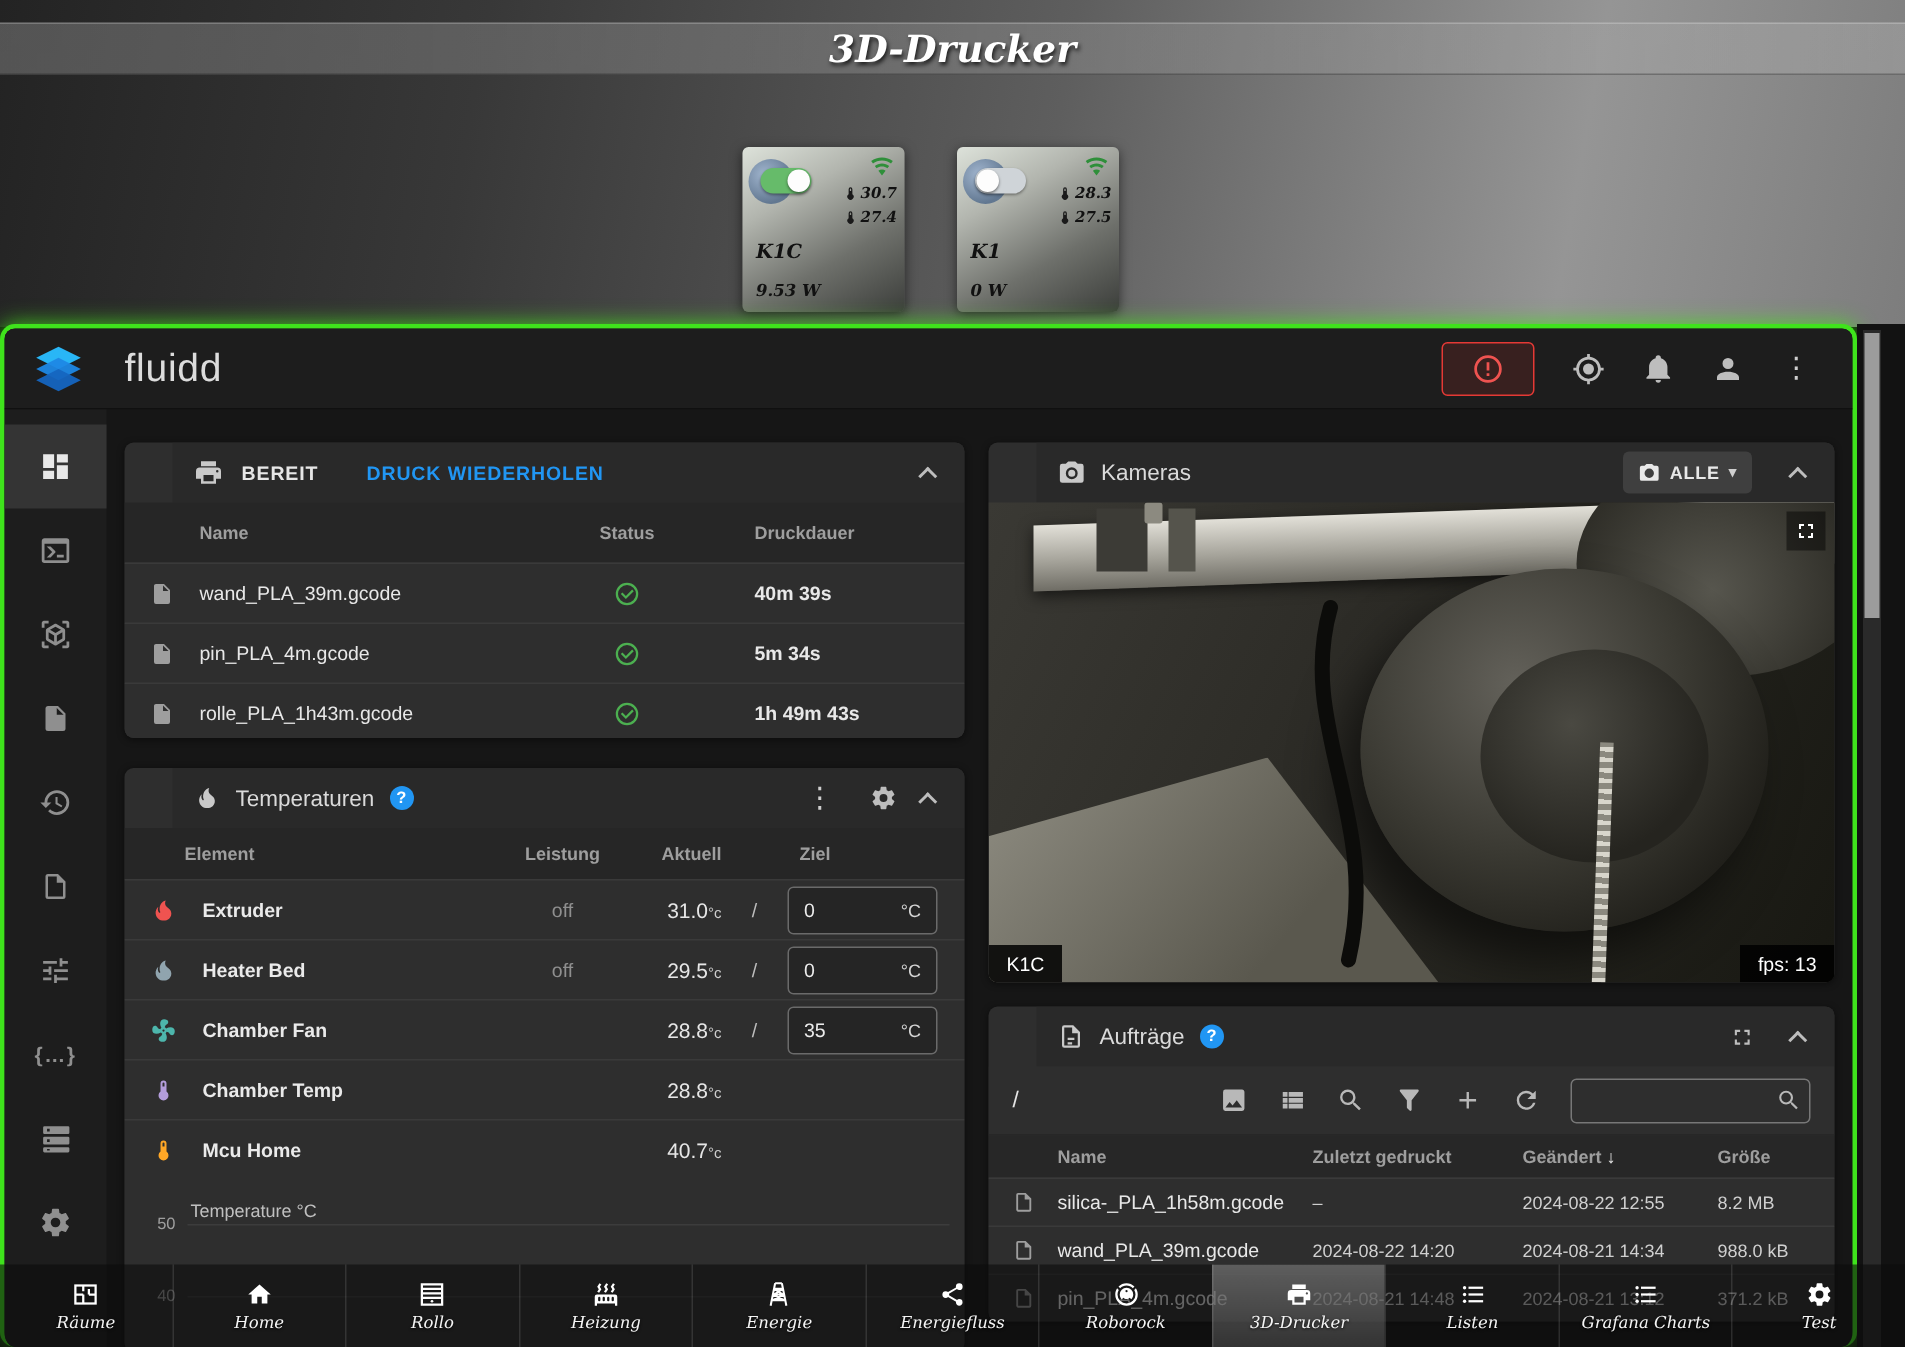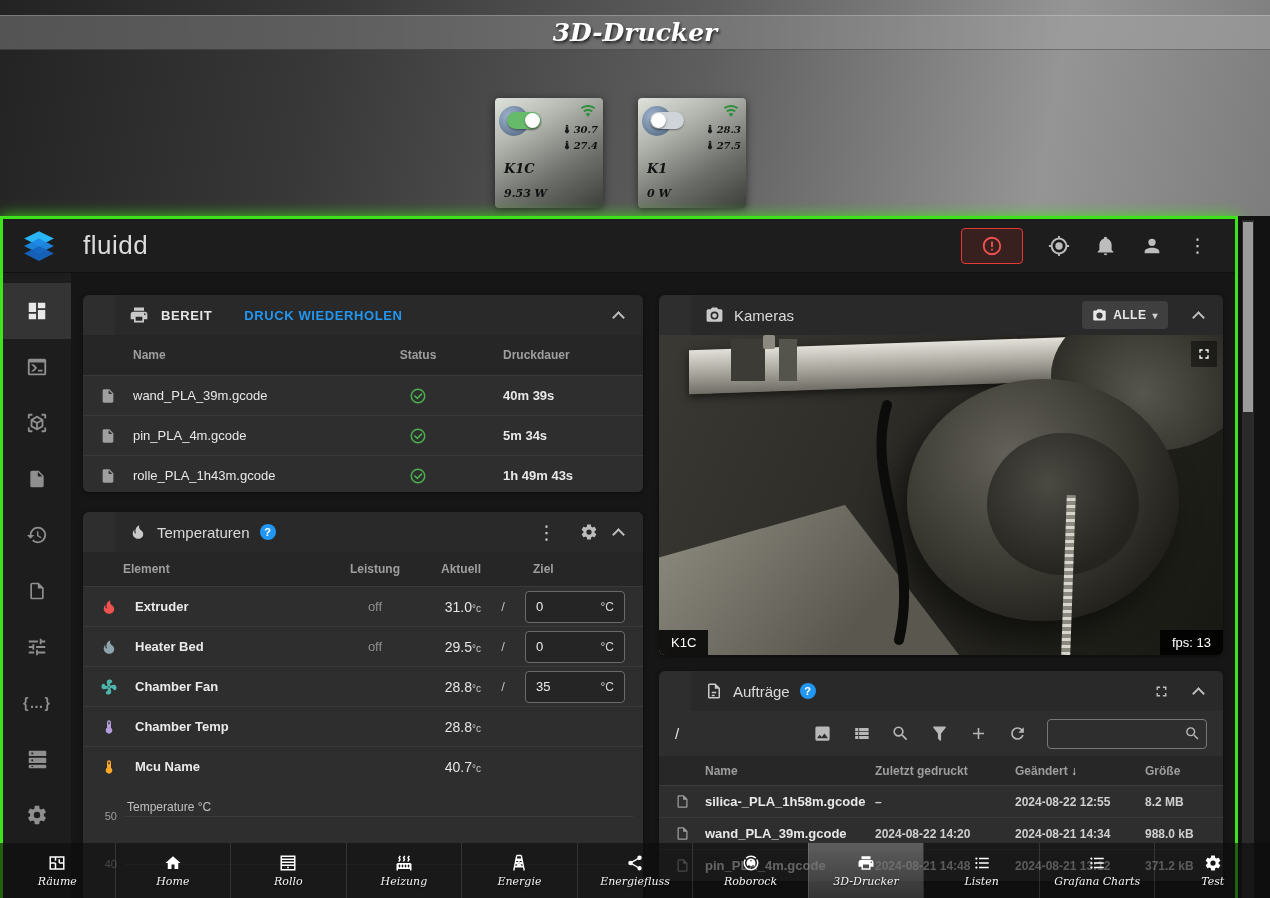--- a/index.html
+++ b/index.html
@@ -34,21 +34,21 @@
   .dev-temps { position:absolute; top:25px; right:5px; display:flex; flex-direction:column; gap:4px; }
   .dev-temp-row { display:flex; align-items:flex-end; gap:2px; font-size:10px; font-weight:600; }
   .dev-temp-row .th-icon { color:#1a1a1a; }
   .dev-name { position:absolute; left:9px; bottom:32px; font-size:13px; font-weight:bold; }
   .dev-power { position:absolute; left:9px; bottom:8px; font-size:11px; font-weight:600; }
 
   
   .fluidd { position:absolute; top:216px; left:0; width:1238px; height:682px;
     background:#161616; overflow:hidden;
     border-top:3px solid #3fe31c; border-left:3px solid #3fe31c; border-right:3px solid #3fe31c;
-    box-shadow:0 0 14px rgba(70,227,28,.85); }
+    box-shadow:0 0 14px rgba(70,227,28,.85);border-radius:10px; }
   .scroll-gutter { position:absolute; top:216px; right:0; width:32px; height:682px; background:#121212; }
   .sb-track { position:absolute; top:4px; right:16px; width:12px; height:678px; background:#2a2a2a; }
   .sb-thumb { position:absolute; top:2px; left:1px; width:10px; height:190px; background:#9c9c9c; }
 
   .appbar { height:54px; background:#1d1d1d; display:flex; align-items:center; padding-left:18px;
     border-bottom:1px solid #101010; }
   .app-title { margin-left:26px; font-size:26px; font-weight:400; color:#dcdcdc; letter-spacing:.5px; }
   .appbar-actions { margin-left:auto; margin-right:28px; display:flex; align-items:center; gap:25px; color:#cfcfcf; }
   .estop-btn { width:62px; height:36px; border:1px solid #e53935; border-radius:4px;
     background:rgba(229,57,53,.14); color:#ef5350; display:flex; align-items:center; justify-content:center; cursor:pointer; }
@@ -144,21 +144,21 @@
 
   
   .jobs-toolbar { height:46px; background:#2e2e2e; display:flex; align-items:center; padding:0 16px; gap:20px;
     border-bottom:1px solid #272727; }
   .path-slash { color:#e6e6e6; font-size:15px; }
   .tb-icon { color:#b8b8b8; cursor:pointer; display:flex; }
   .search-wrap { position:relative; width:160px; }
   .search-wrap input { width:100%; height:30px; background:transparent; border:1px solid #777; border-radius:4px;
     color:#e8e8e8; padding:0 30px 0 10px; outline:none; font-size:13px; font-family:"Liberation Sans", sans-serif; }
   .search-wrap .s-ic { position:absolute; right:6px; top:6px; color:#b8b8b8; }
-  .j-head, .j-row { display:grid; grid-template-columns:46px 170px 140px 130px 1fr; align-items:center;font-weight:bold; }
+  .j-head, .j-row { display:grid; grid-template-columns:46px 170px 140px 130px 1fr; align-items:center; }
   .j-head { height:28px; background:#272727; color:#9e9e9e; font-size:12px; font-weight:bold; }
   .j-row { height:32px; background:#2e2e2e; border-top:1px solid #3a3a3a; cursor:pointer; }
   .j-row .file-ic { justify-self:center; color:#9e9e9e; }
   .j-row .j-name { font-size:13px; color:#e8e8e8; white-space:nowrap; overflow:hidden; }
   .j-row .j-val { font-size:12px; color:#cfcfcf; }
   .sort-arrow { color:#e0e0e0; }
 
   
   .bottom-nav { position:absolute; left:0; right:0; bottom:0; height:55px; display:flex;
     background:rgba(12,12,12,.60); z-index:50; }
@@ -509,21 +509,21 @@
             <span></span>
               <span></span>
           </div>
 
           <div class="t-row">
             <span class="t-ic ic-orange">
                 <svg width="16" height="18" viewBox="0 0 24 24" fill="currentColor">
                   <path d="M15,13V5A3,3 0 0,0 12,2A3,3 0 0,0 9,5V13A5,5 0 1,0 15,13M12,4A1,1 0 0,1 13,5V8H11V5A1,1 0 0,1 12,4Z"></path>
                 </svg>
               </span>
-            <span class="t-name">Mcu Name</span>
+            <span class="t-name">Mcu Home</span>
             <span class="t-pw"></span>
             <span class="t-cur"><span>40.7</span><span class="u">°c</span></span>
             <span></span>
               <span></span>
           </div>
 
           <div class="chart-strip">
             <span class="chart-title">Temperature °C</span>
             <span class="ytick t50">50</span>
             <span class="ytick t40">40</span>

